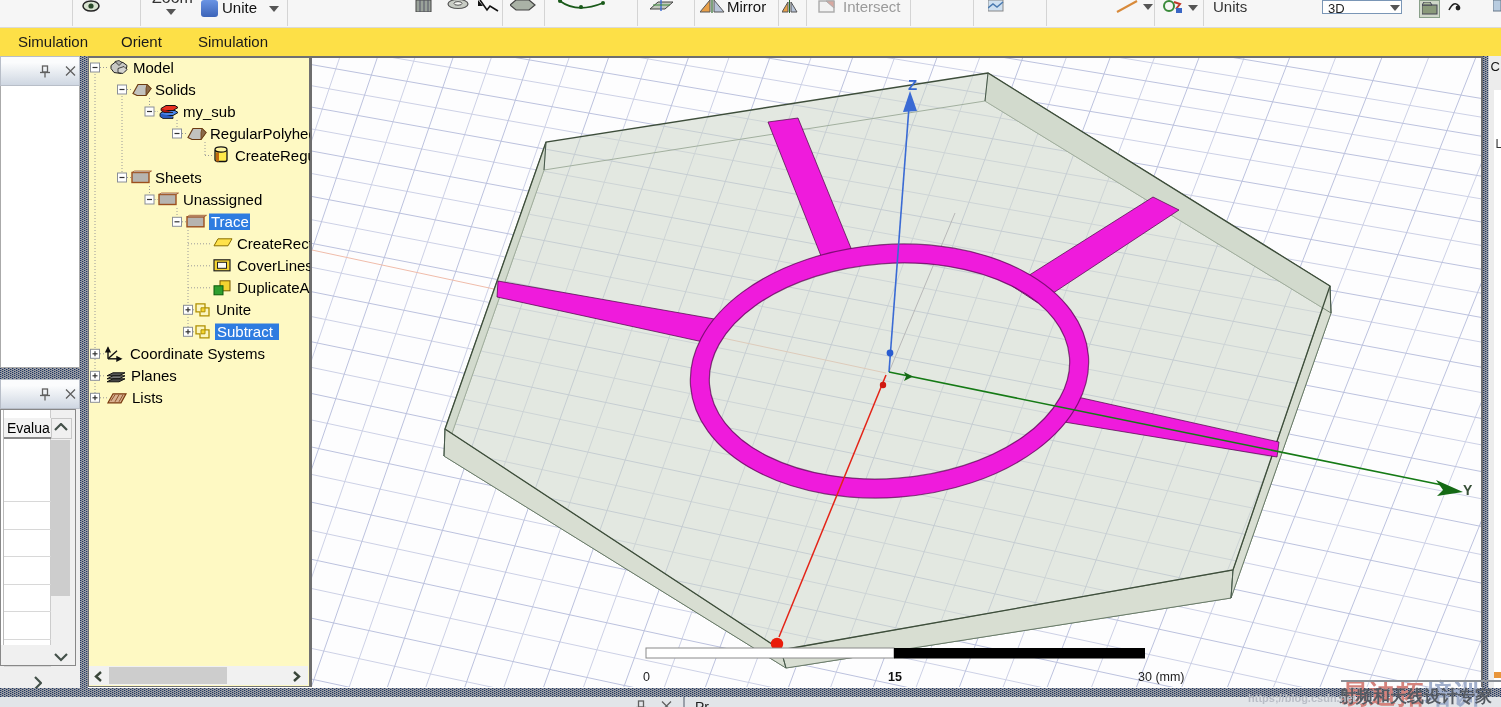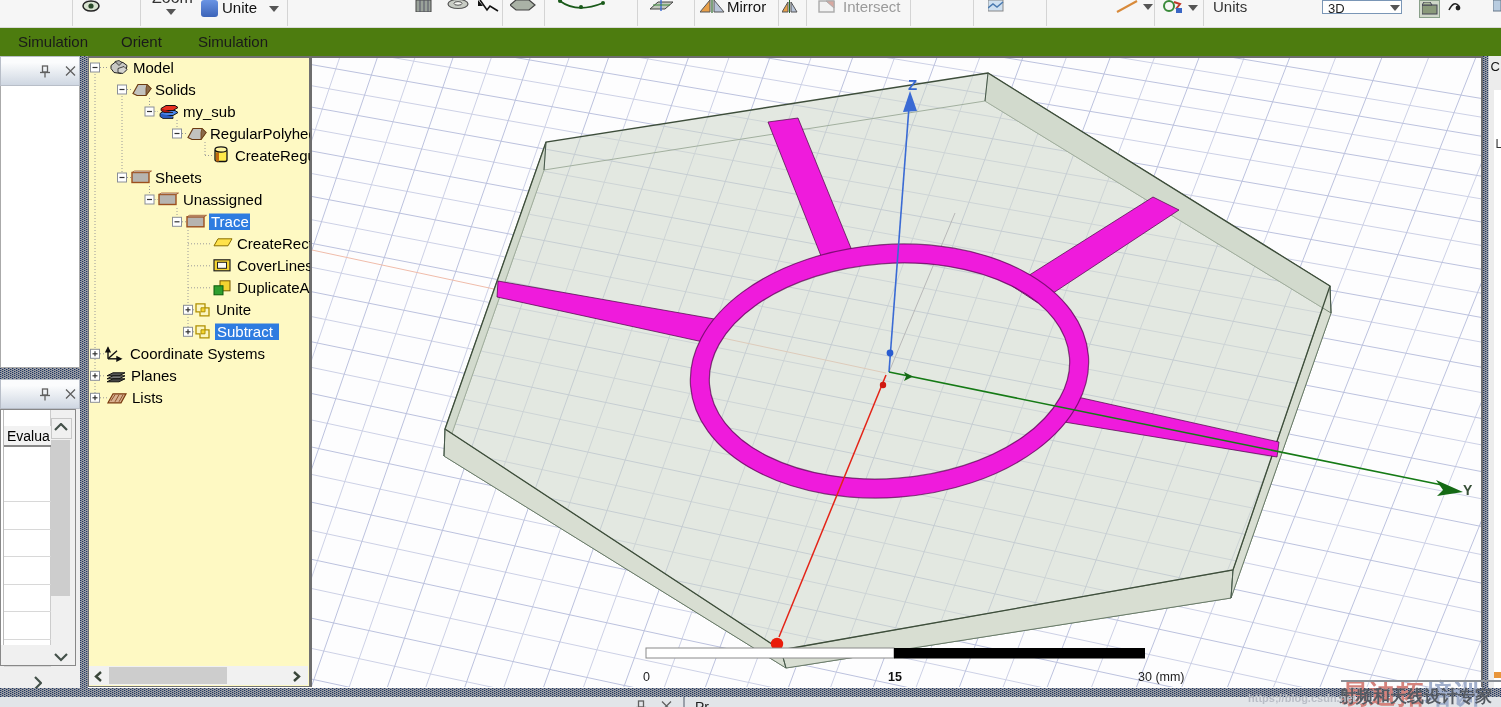--- a/index.html
+++ b/index.html
@@ -1,19 +1,19 @@
 <!DOCTYPE html>
 <html><head><meta charset="utf-8"><title>s</title><style>
 *{margin:0;padding:0;box-sizing:border-box}
 html,body{width:1501px;height:707px;overflow:hidden;background:#fff;font-family:"Liberation Sans",sans-serif}
 #toolbar{position:absolute;left:0;top:0;width:1501px;height:28px;background:#f6f6f6;border-bottom:1px solid #dadada}
 .sep{position:absolute;top:0;width:1px;height:26px;background:#d4d4d4}
 .tri{position:absolute;width:0;height:0;border-left:5px solid transparent;border-right:5px solid transparent;border-top:6px solid #555}
 .cuttext{position:absolute;white-space:nowrap}
-#menubar{position:absolute;left:0;top:28px;width:1501px;height:28px;background:#4d7c0f;font-size:15px;color:#1a1a1a}
+#menubar{position:absolute;left:0;top:28px;width:1501px;height:28px;background:#fde047;font-size:15px;color:#1a1a1a}
 #menubar span{position:absolute;top:5px}
 #main{position:absolute;left:0;top:56px;width:1501px;height:632px}
 .phead{position:absolute;left:0;width:80px;height:30px;background:linear-gradient(#fbfcfd 20%,#cfd7e2);border:1px solid #b8bec8}
 #tree{position:absolute;left:88px;top:0;width:222px;height:631px;background:#fef9c3;border:1.5px solid #707070;border-top-width:2px}
 #view{position:absolute;left:310px;top:0;width:1173px;height:631px;background:#fff;border:2px solid #6e6e6e;border-right-width:2.5px}
 .wm{position:absolute;white-space:nowrap;font-weight:bold}
 </style></head><body>
 <div id="toolbar">
 <div class="sep" style="left:72px"></div>
     <div class="sep" style="left:140px"></div>
@@ -160,21 +160,21 @@
 <g stroke="#606060" stroke-width="1.3" fill="none">
           <rect x="3.5" y="1" width="5" height="6"></rect>
           <line x1="1" y1="7.5" x2="11" y2="7.5"></line>
           <line x1="6" y1="8" x2="6" y2="12.5"></line>
 <path d="M27,1.5 L36,10.5 M36,1.5 L27,10.5"></path>
         </g>
       </svg>
     </div>
   <div style="position:absolute;left:0;top:353px;width:76px;height:257px;background:#f0f0f0;border:1px solid #888">
      <div style="position:absolute;left:0;top:0;width:50px;height:235px;background:#fff;border-right:1px solid #ccc"></div>
-     <div style="position:absolute;left:2px;top:16px;width:48px;height:21px;background:#f2f2f2;border-bottom:2px solid #888;font-size:14px;color:#000;padding:2px 0 15px 4px">Evalua</div>
+     <div style="position:absolute;left:2px;top:8px;width:48px;height:21px;background:#f2f2f2;border-bottom:2px solid #888;font-size:14px;color:#000;padding:2px 0 15px 4px">Evalua</div>
      <div style="position:absolute;left:2px;top:0;width:1px;height:235px;background:#bbb"></div>
      <div style="position:absolute;left:0;top:29px;width:100%;height:0">
         <div style="position:absolute;left:3px;top:62px;width:47px;height:1px;background:#d8d8d8"></div>
         <div style="position:absolute;left:3px;top:89.5px;width:47px;height:1px;background:#d8d8d8"></div>
         <div style="position:absolute;left:3px;top:117px;width:47px;height:1px;background:#d8d8d8"></div>
         <div style="position:absolute;left:3px;top:144.5px;width:47px;height:1px;background:#d8d8d8"></div>
         <div style="position:absolute;left:3px;top:172px;width:47px;height:1px;background:#d8d8d8"></div>
         <div style="position:absolute;left:3px;top:199.5px;width:47px;height:1px;background:#d8d8d8"></div>
         <div style="position:absolute;left:3px;top:227px;width:47px;height:1px;background:#d8d8d8"></div>
       </div>

